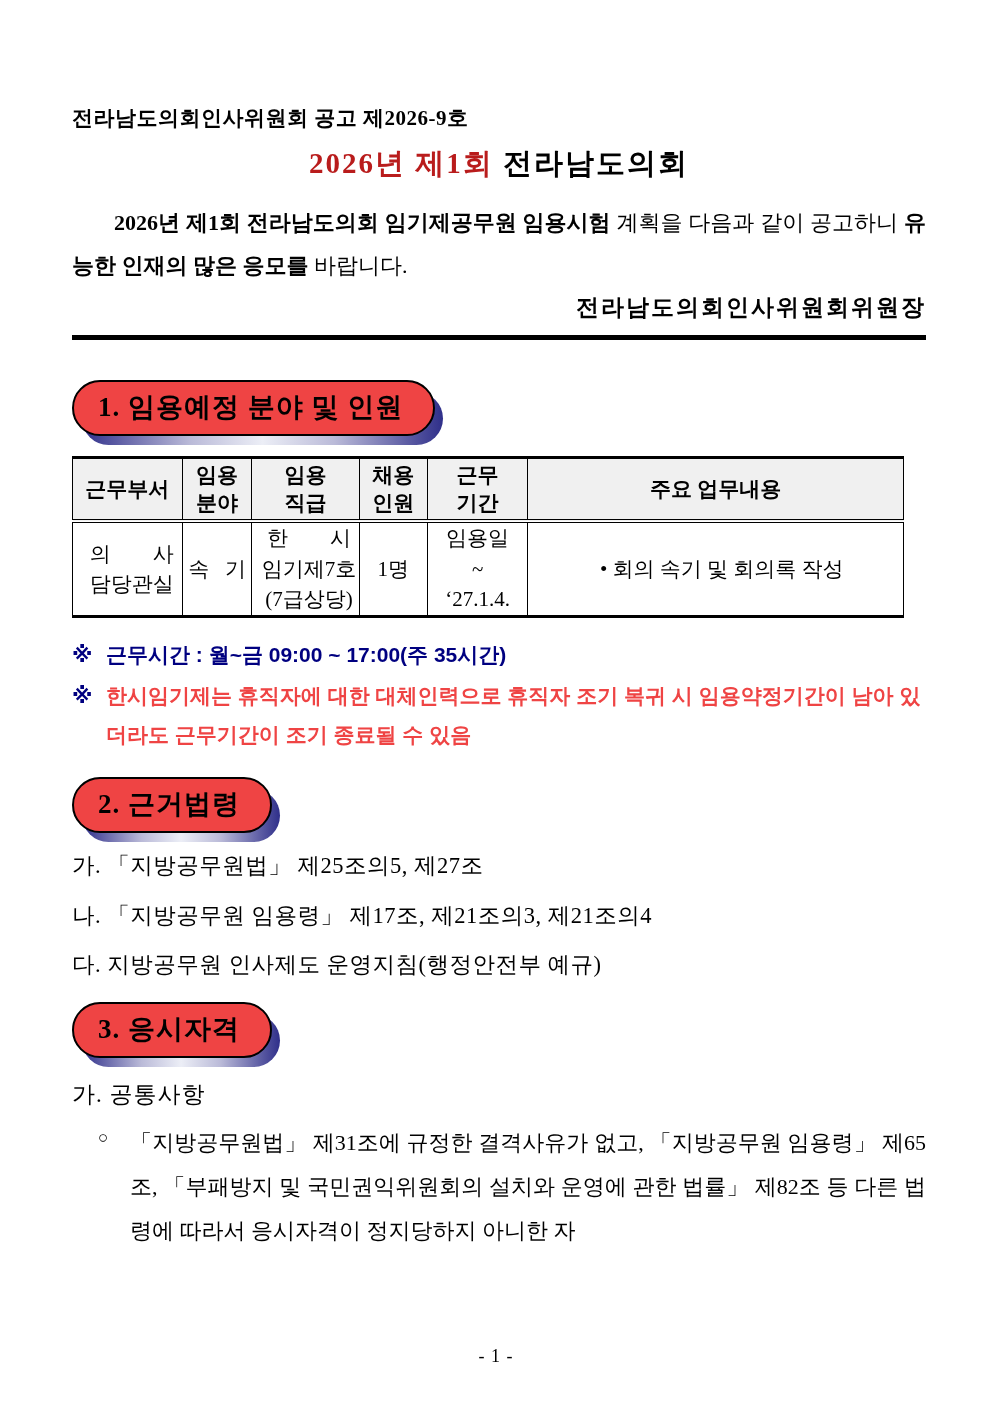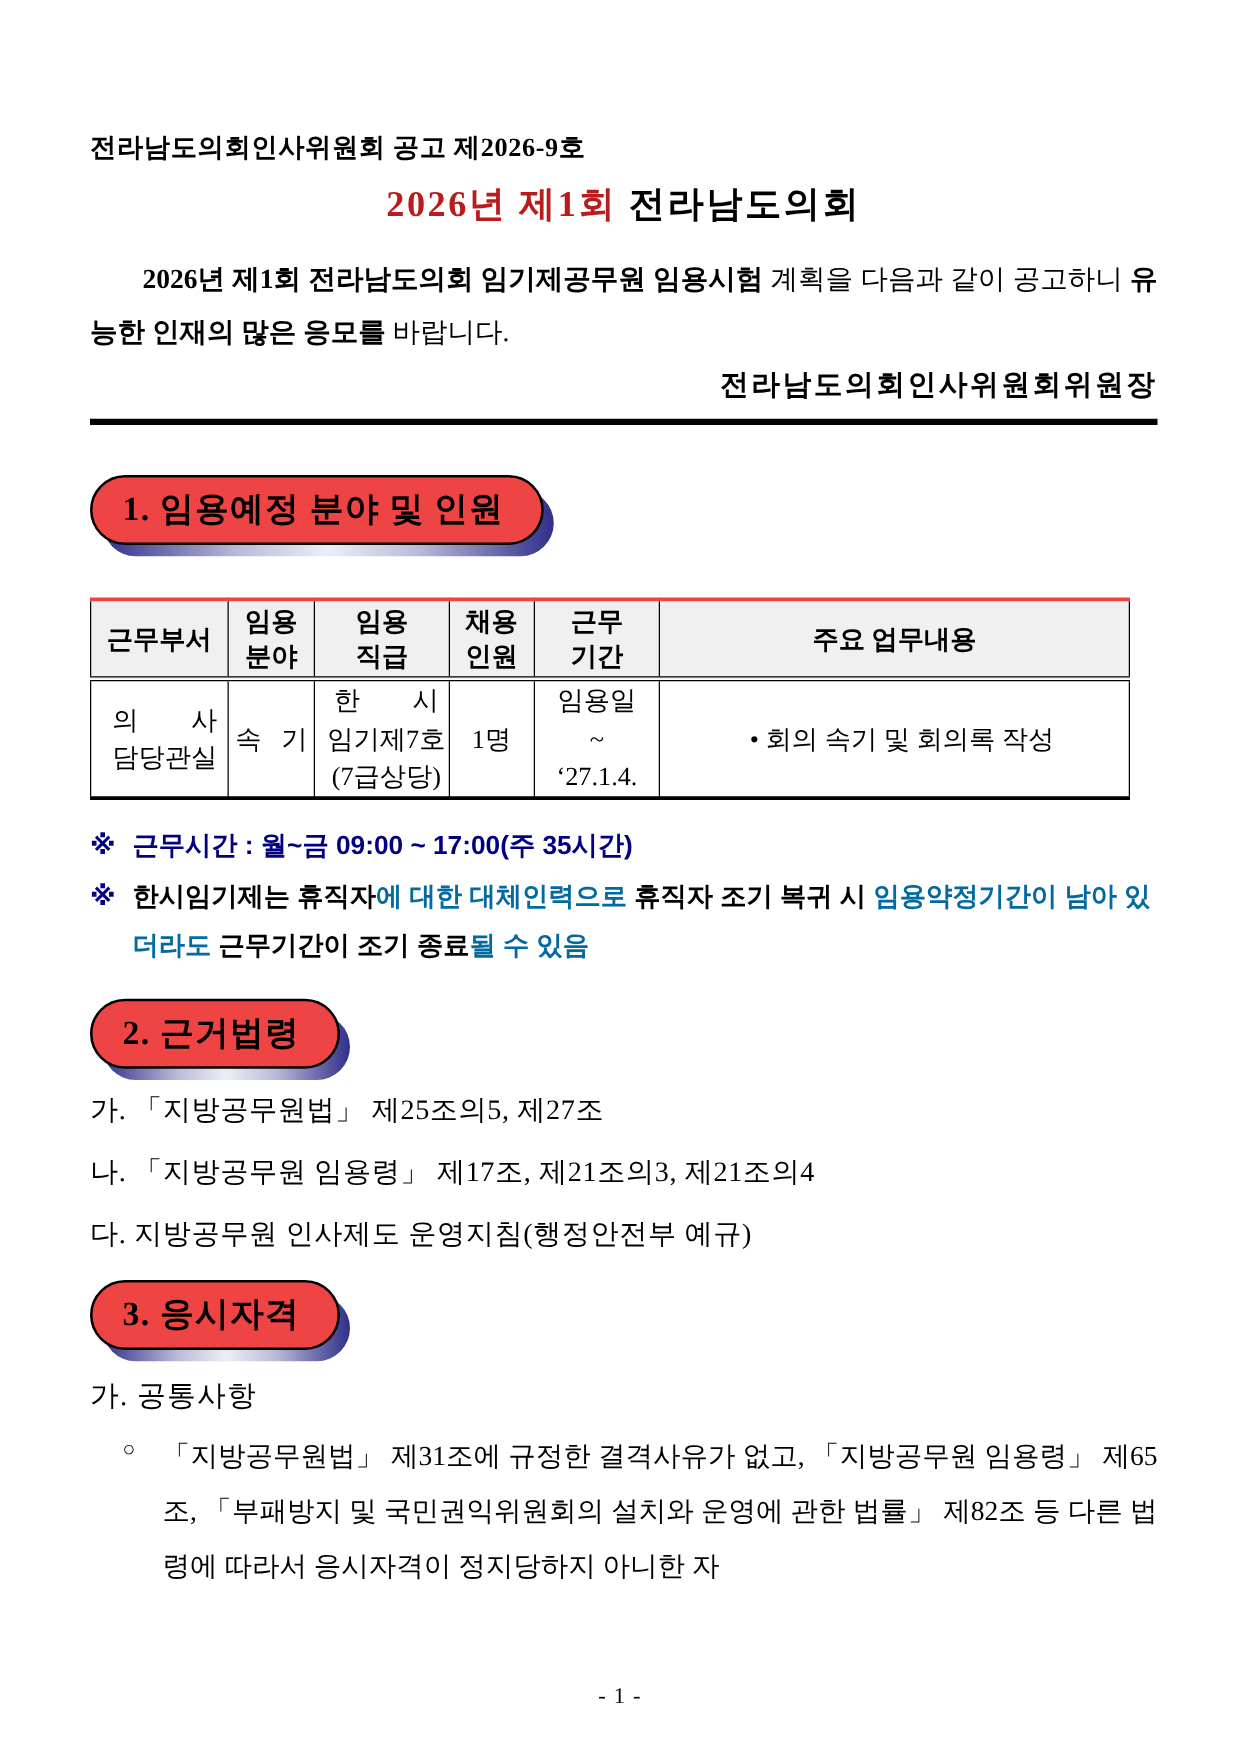--- a/index.html
+++ b/index.html
@@ -33,22 +33,22 @@
     position:relative; display:inline-block;
     background:#ef4444; border:2px solid #000; border-radius:30px;
     padding:7px 30px 9px 24px;
     font-size:27px; font-weight:700; letter-spacing:1px;
   }
   .sec1 { margin-top:40px; }
   .sec2 { margin-top:22px; }
   .sec3 { margin-top:20px; }
 
   table.recruit {
-    width:832px; margin-top:42px; border-collapse:collapse;
-    border-top:3px solid #ef4444; border-bottom:3px solid #000;
+    width:832px; margin-top:20px; border-collapse:collapse;
+    border-top:3px solid #000000; border-bottom:3px solid #000;
   }
   table.recruit th, table.recruit td {
     border-left:1px solid #000; border-right:1px solid #000;
     text-align:center; vertical-align:middle;
     white-space:pre-wrap; font-size:21px;
   }
   table.recruit thead th {
     background:#f0f0f0; border-bottom:4px double #000;
     font-weight:700; height:64px; line-height:1.35;
   }
@@ -59,22 +59,22 @@
 
   .note {
     display:flex; align-items:flex-start;
     font-family:"Liberation Sans","DejaVu Sans",sans-serif;
     font-weight:700; font-size:21px; line-height:1.85; color:#000080;
   }
   .note .marker { width:34px; flex-shrink:0; }
   .note .note-text { flex:1; }
   .note1 { margin-top:18px; }
   .note2 { margin-top:3px; }
-  .red  { color:#000000; }
-  .navy { color:#0369a1; }
+  .red  { color:#ef4444; }
+  .navy { color:#ef4444; }
 
   .law-item { font-size:22.5px; margin-top:17px; line-height:1.45; letter-spacing:0.5px; }
   .law-list { margin-top:8px; }
 
   .common-label { margin-top:20px; font-size:23px; letter-spacing:1px; }
   .circle-item { display:flex; margin-top:10px; padding-left:26px; }
   .circle-item .circle-marker { width:32px; flex-shrink:0; font-size:17px; padding-top:7px; }
   .circle-item .circle-text { flex:1; font-size:22px; line-height:2.0; text-align:justify; }
 
   .page-number { position:absolute; left:0; right:0; bottom:36px; text-align:center; font-size:18px; letter-spacing:1px; }

